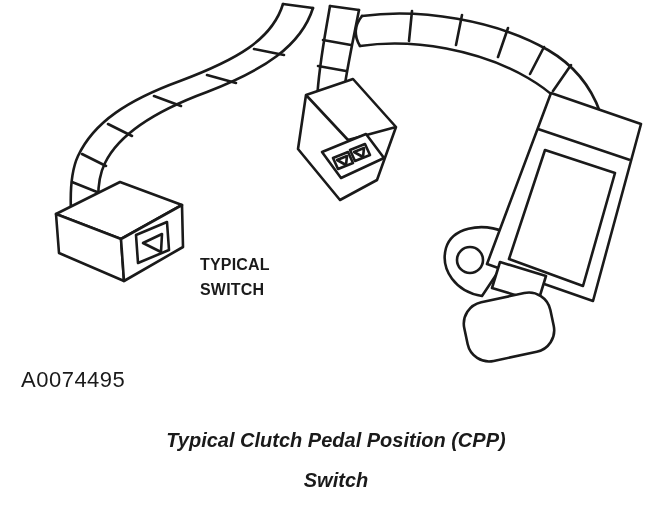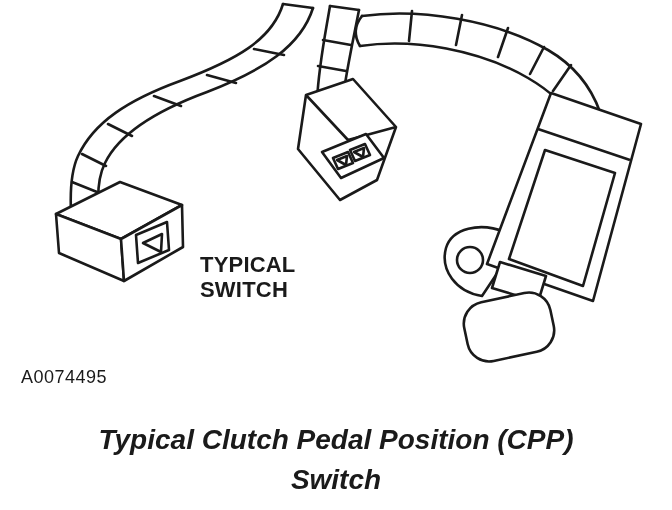--- a/index.html
+++ b/index.html
@@ -20,42 +20,42 @@
     position: absolute;
     left: 0;
     top: 0;
     display: block;
   }
   .label {
     position: absolute;
     left: 200px;
     top: 252px;
     font-weight: 700;
-    font-size: 22px;
+    font-size: 16px;
     line-height: 25px;
     letter-spacing: 0.2px;
     white-space: nowrap;
   }
   .partnum {
     position: absolute;
     left: 21px;
     top: 367px;
-    font-size: 18px;
+    font-size: 22px;
     font-weight: 400;
     letter-spacing: 0.5px;
   }
   .caption {
     position: absolute;
     left: 0;
     top: 420px;
     width: 672px;
     text-align: center;
     font-style: italic;
     font-weight: 700;
-    font-size: 28px;
+    font-size: 20px;
     line-height: 40px;
     white-space: nowrap;
   }
 </style>
 </head>
 <body>
 
 <div class="canvas">
 
   <svg class="art" width="672" height="510" viewBox="0 0 672 510" aria-hidden="true">

